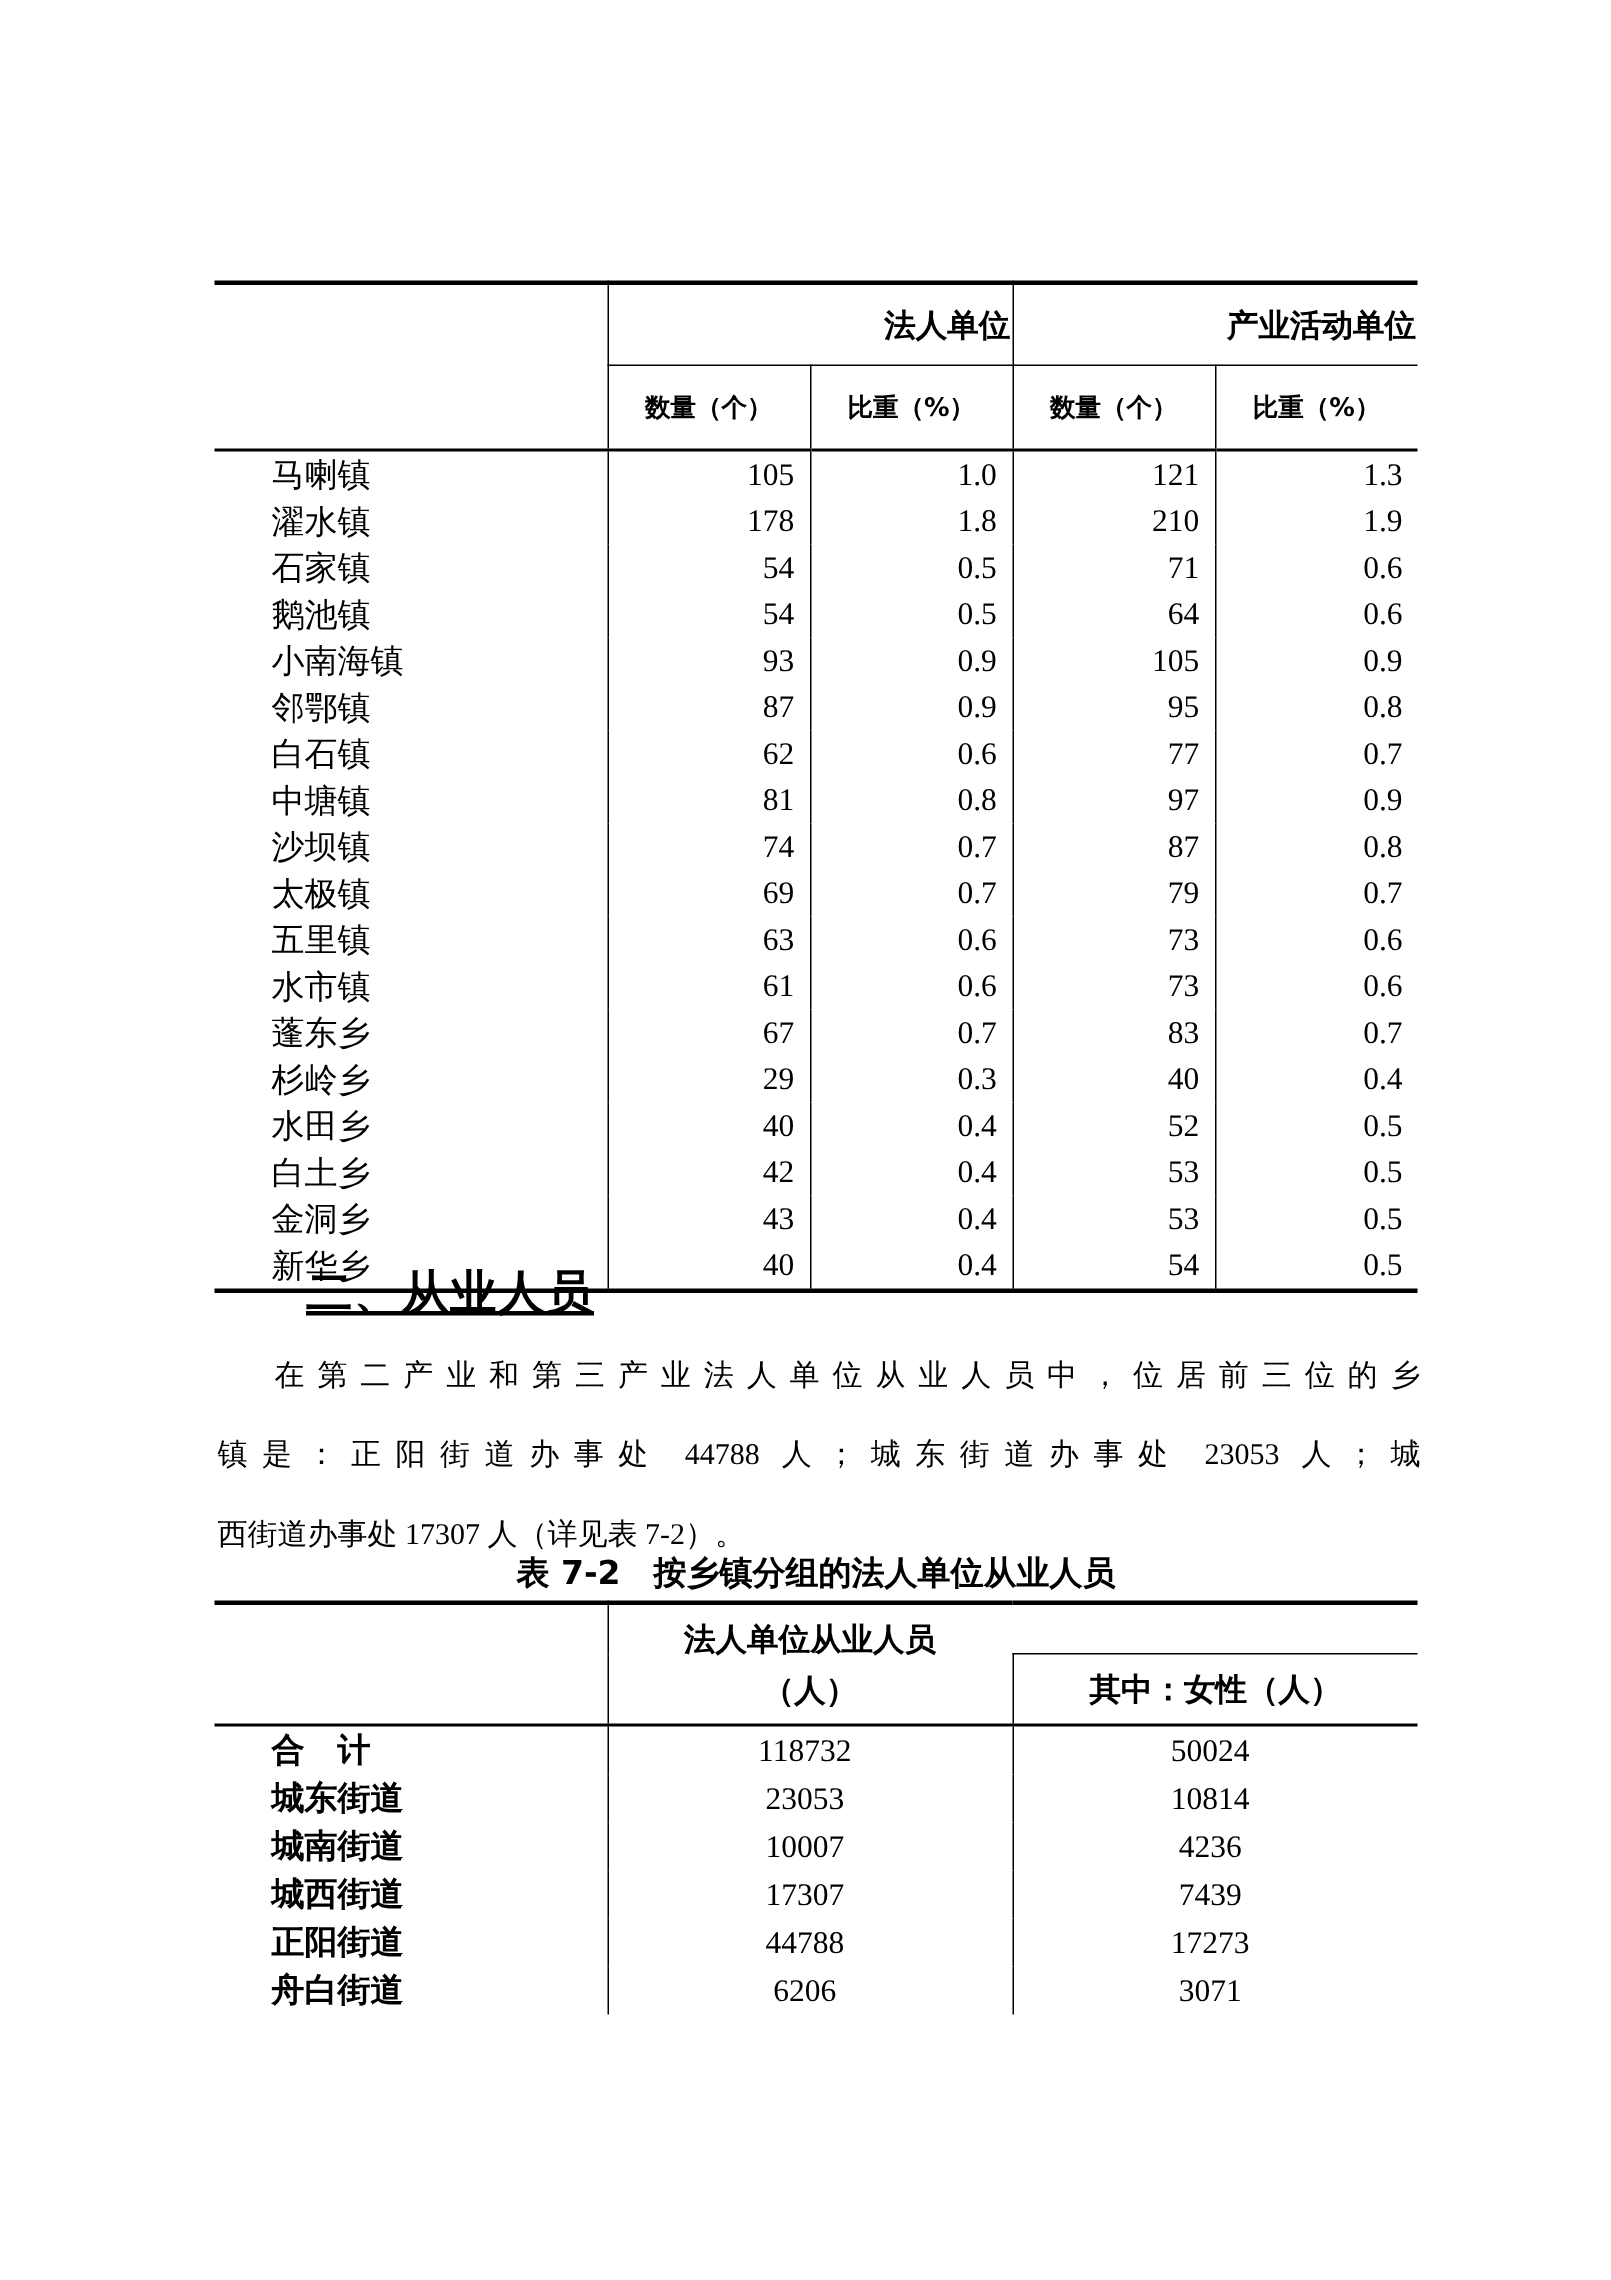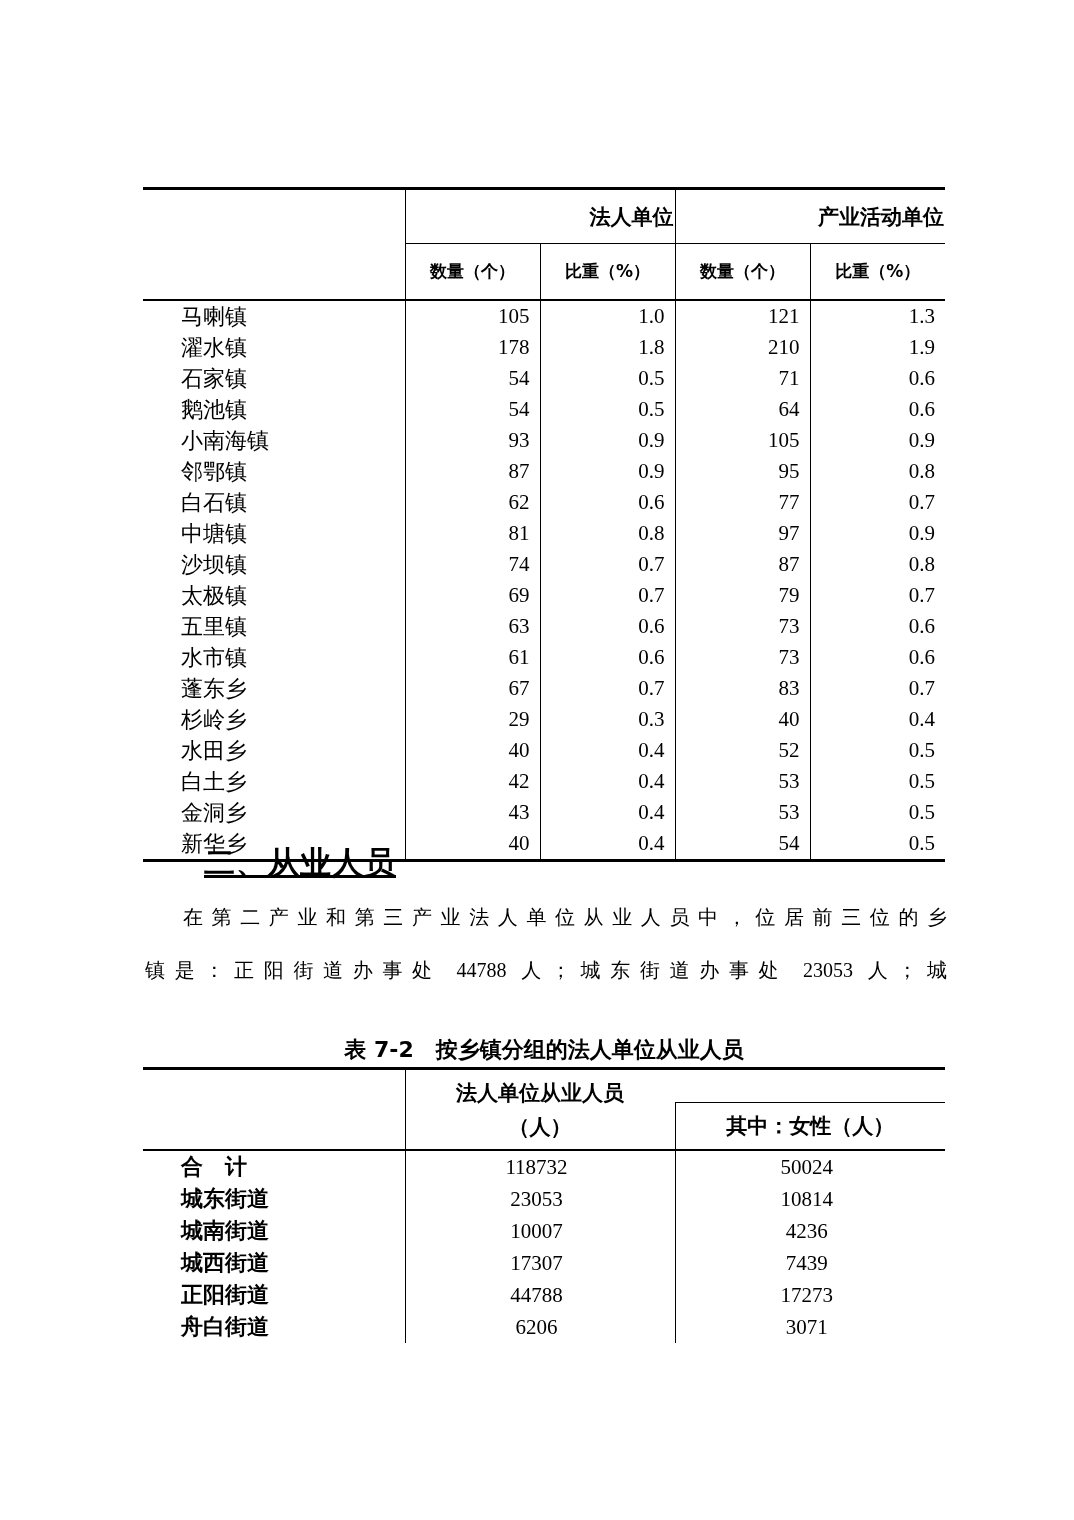--- a/index.html
+++ b/index.html
@@ -247,20 +247,21 @@
       <td class="num">0.5</td>
     </tr>
   </tbody>
 </table>
 
 <div class="section-heading">二、从业人员</div>
 
 <div class="paragraph">
   <div class="pline just indent">在第二产业和第三产业法人单位从业人员中，位居前三位的乡</div>
   <div class="pline just">镇是：正阳街道办事处 44788 人；城东街道办事处 23053 人；城</div>
+  <div class="pline">西街道办事处 17307 人（详见表 7-2）。</div>
 </div>
 
 <div class="t2-title">表 7-2　按乡镇分组的法人单位从业人员</div>
 
 <table class="t2">
   <colgroup>
     <col class="c-name">
       <col class="c-val">
       <col class="c-val">
   </colgroup>

